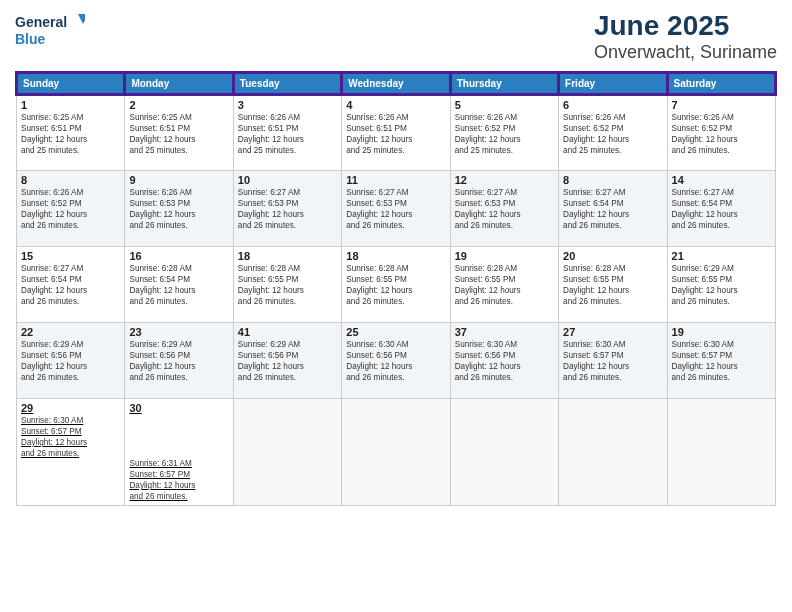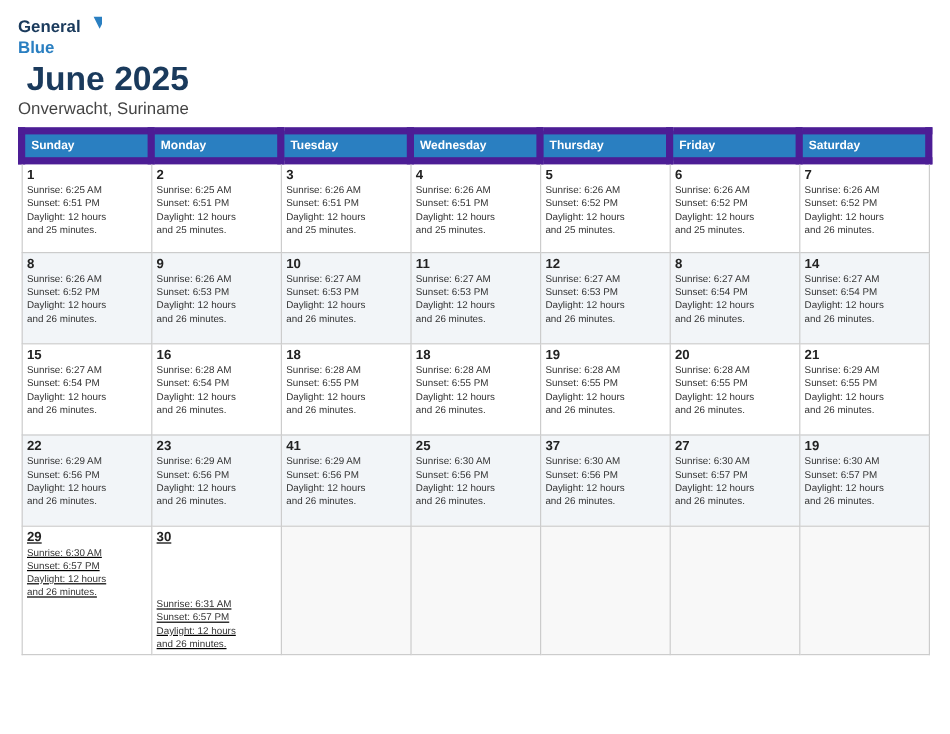--- a/index.html
+++ b/index.html
@@ -14,52 +14,50 @@
       width: 792px;
       height: 612px;
       background: #fff;
       padding: 10px 15px;
     }
     .header {
       display: flex;
       justify-content: space-between;
       align-items: flex-start;
       margin-bottom: 8px;
-      flex-direction: column;
     }
     .logo {
       display: flex;
       align-items: center;
       gap: 4px;
     }
     .title-block {
-      text-align: right;
     }
     .month-title {
       font-size: 28px;
       font-weight: bold;
       color: #1a3a5c;
     }
     .subtitle {
-      font-size: 14px;
+      font-size: 18px;
       color: #444;
     }
     table {
       width: 100%;
       border-collapse: collapse;
       font-size: 9px;
     }
     thead th {
       background: #2a7fc1;
       color: #fff;
       font-size: 10px;
       font-weight: bold;
       padding: 4px 5px;
       text-align: left;
-      border: 6px solid #4c1d95;
+      border: 3px solid #4c1d95;
     }
     tbody td {
       vertical-align: top;
       border: 1px solid #ccc;
       padding: 3px 4px;
       width: 14.28%;
       height: 76px;
       background: #fff;
     }
     tbody tr:nth-child(even) td {

